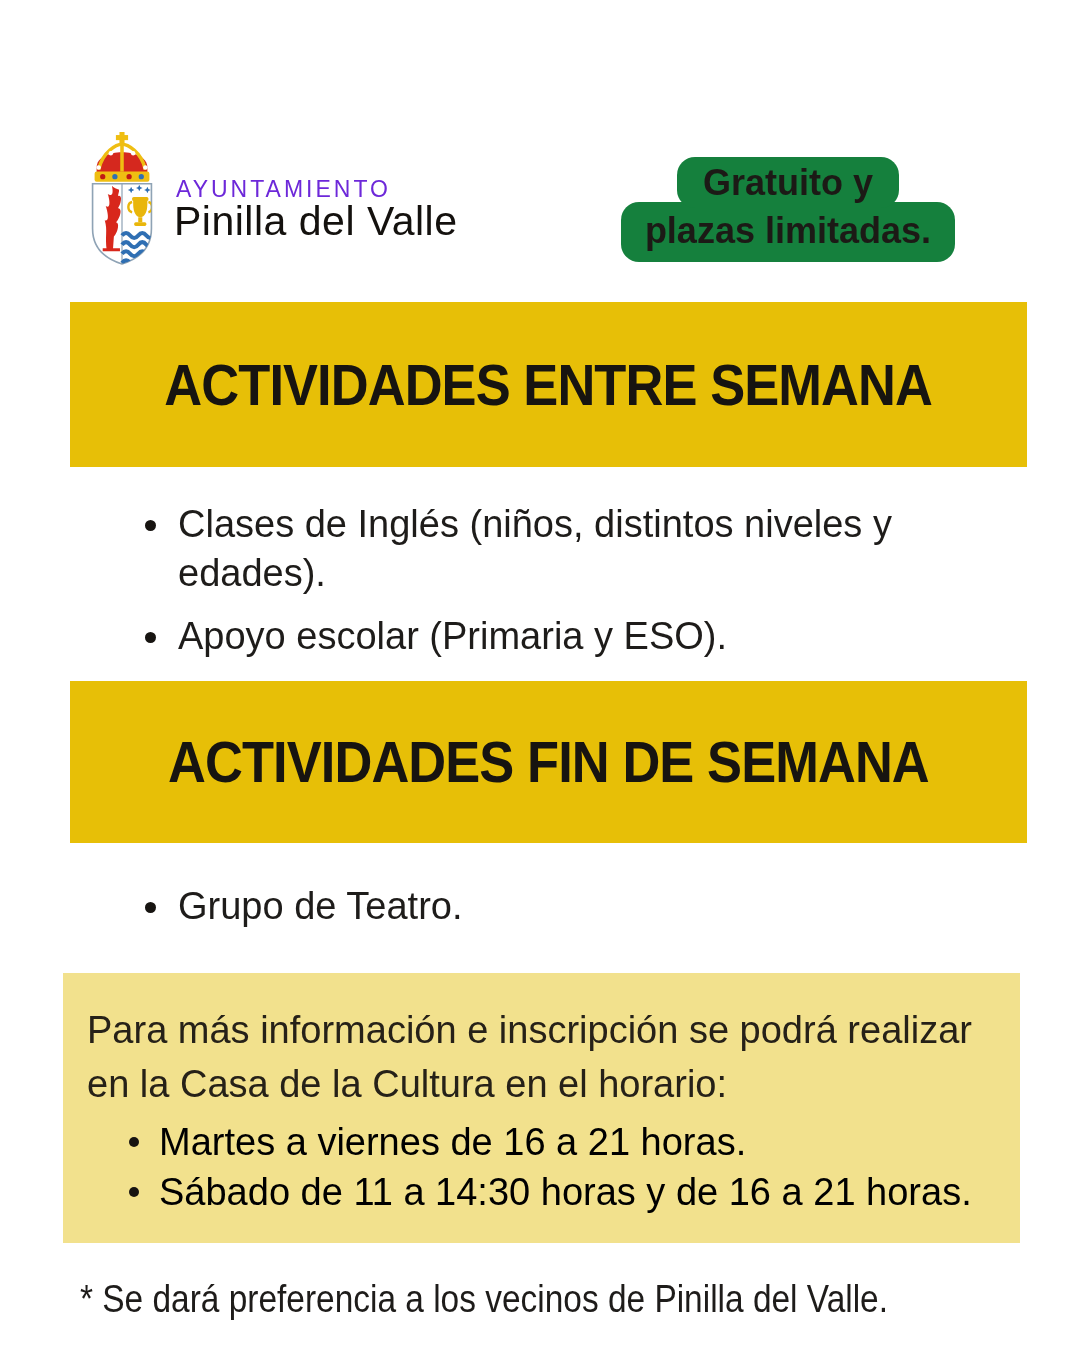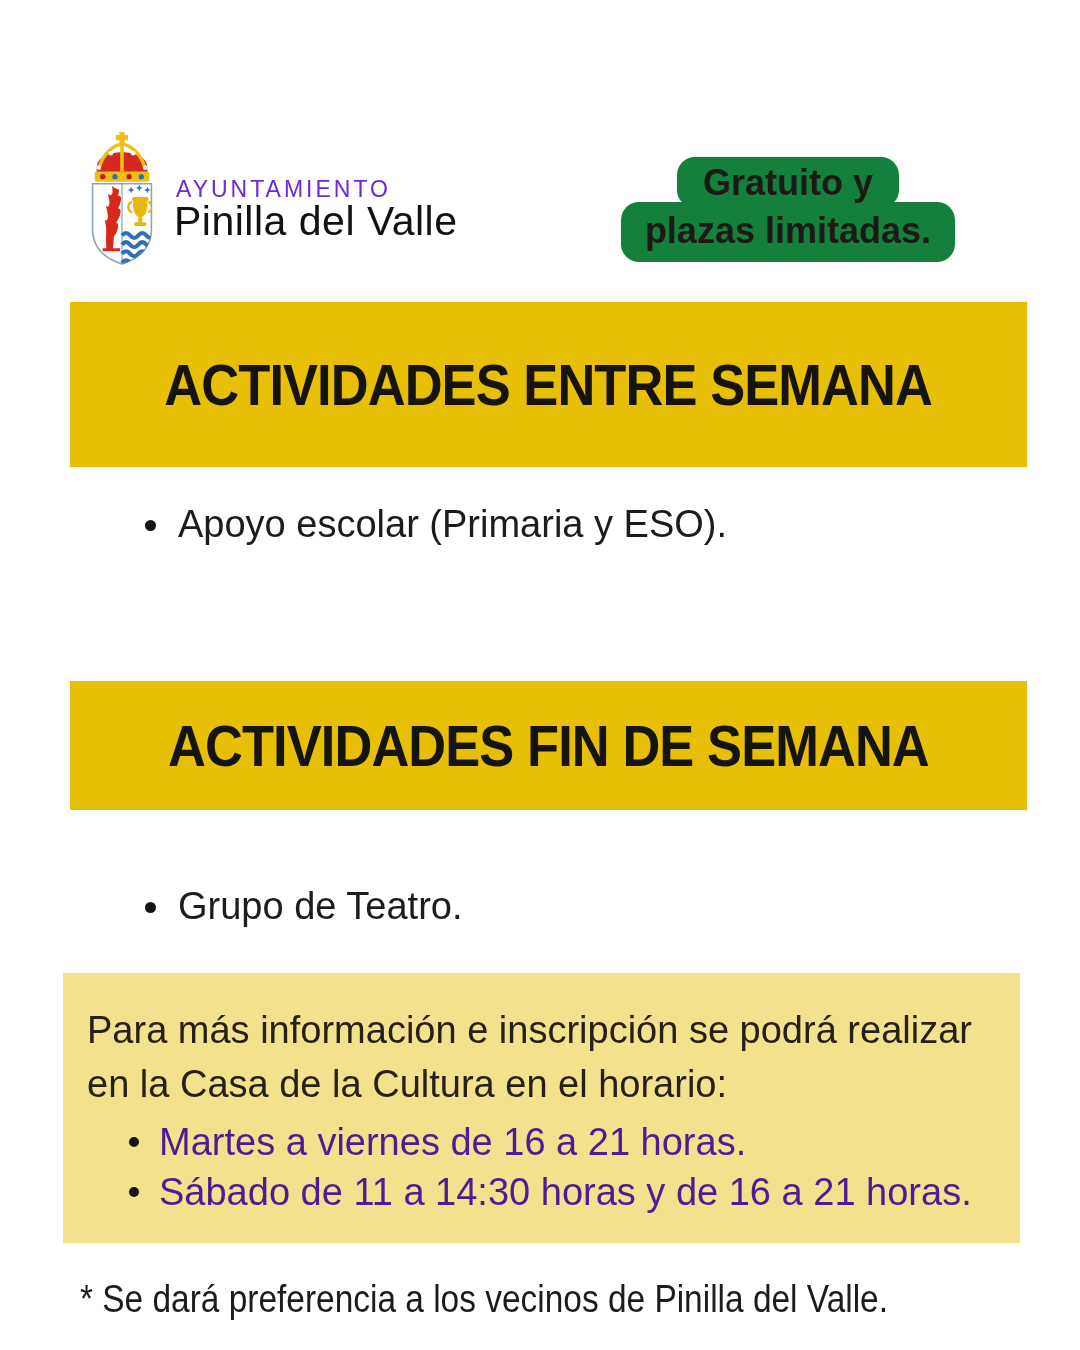--- a/index.html
+++ b/index.html
@@ -26,21 +26,21 @@
     border-radius:18px;white-space:nowrap;text-align:center;
   }
   .badge-line.l1{padding:5px 26px 4px;position:relative;z-index:1;}
   .badge-line.l2{padding:8px 24px 10px;margin-top:-6px;}
   
   .banner{
     position:absolute;left:46px;width:957px;background:#e7bf07;
     display:flex;align-items:center;justify-content:center;margin-left:24px;
   }
   .banner.b1{top:302px;height:165px;}
-  .banner.b2{top:681px;height:129px;}
+  .banner.b2{top:681px;height:162px;}
   .banner h2{
     margin:0;font-size:57px;font-weight:700;color:#171410;letter-spacing:-1px;
     white-space:nowrap;transform:scaleX(0.92);transform-origin:50% 50%;
   }
   
   .bullets{position:absolute;left:145px;margin:0;padding:0;list-style:none;}
   .bullets.weekday{top:500px;width:850px;}
   .bullets.weekend{top:882px;width:850px;}
   .bullets li{
     display:flex;align-items:flex-start;font-size:38px;line-height:49px;
@@ -52,21 +52,21 @@
   }
   
   .info-box{
     position:absolute;left:63px;top:973px;width:957px;height:270px;
     background:#f2e18d;box-sizing:border-box;padding:30px 24px 16px 24px;
   }
   .info-intro{font-size:38px;line-height:54px;color:#262118;margin:0 0 6px 0;}
   .info-bullets{margin:0;padding:0 0 0 42px;list-style:none;}
   .info-bullets li{
     display:flex;align-items:flex-start;font-size:38px;line-height:50px;
-    color:#4c1d95;
+    color:#000000;
   }
   .info-bullets .dot{width:10px;height:10px;margin:20px 20px 0 0;}
   
   .footnote{
     position:absolute;left:80px;top:1278px;font-size:38px;color:#1e1c1a;
     white-space:nowrap;transform:scaleX(0.88);transform-origin:0 50%;
   }
 </style>
 </head>
 <body>
@@ -135,20 +135,24 @@
     <div class="badge-line l1">Gratuito y</div>
     <div class="badge-line l2">plazas limitadas.</div>
   </div>
 
   <div class="banner b1">
     <h2>ACTIVIDADES ENTRE SEMANA</h2>
   </div>
   <ul class="bullets weekday">
     <li>
       <span class="dot"></span>
+      <span>Clases de Inglés (niños, distintos niveles y edades).</span>
+    </li>
+    <li>
+      <span class="dot"></span>
       <span>Apoyo escolar (Primaria y ESO).</span>
     </li>
   </ul>
 
   <div class="banner b2">
     <h2>ACTIVIDADES FIN DE SEMANA</h2>
   </div>
   <ul class="bullets weekend">
     <li>
       <span class="dot"></span>

